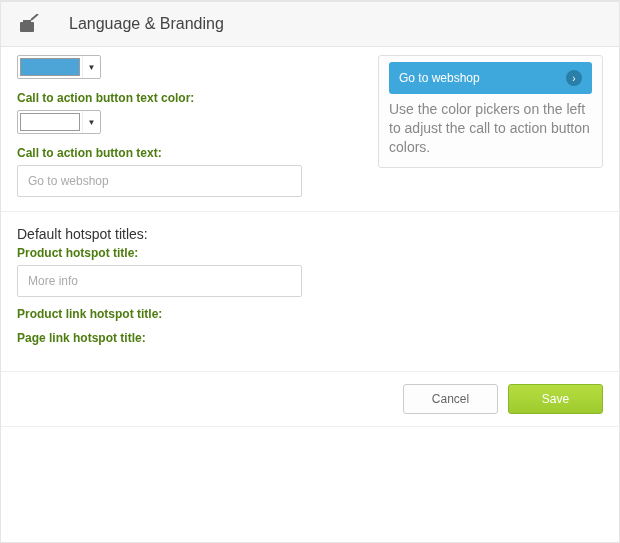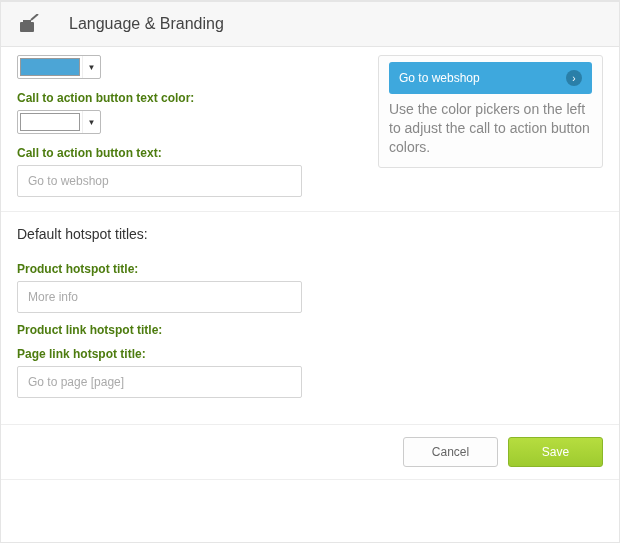--- a/index.html
+++ b/index.html
@@ -99,21 +99,21 @@
       justify-content: center;
       color: #fff;
       font-size: 10px;
     }
     .preview-help { font-size: 14px; color: #888; line-height: 1.35; }
 
     .section {
       padding: 14px 16px 16px 16px;
       border-bottom: 1px solid #eee;
     }
-    .section h2 { font-size: 14px; font-weight: normal; color: #333; margin-bottom: 20px; }
+    .section h2 { font-size: 14px; font-weight: normal; color: #333; margin-bottom: 4px; }
     .field-group { margin-bottom: 10px; }
 
     .footer {
       display: flex;
       justify-content: flex-end;
       gap: 10px;
       padding: 12px 16px;
       border-bottom: 1px solid #eee;
     }
     .btn {
@@ -182,21 +182,20 @@
       <div class="field-label">Product hotspot title:</div>
       <input type="text" class="text-input" placeholder="More info" style="">
     </div>
 
     <div class="field-group">
       <div class="field-label">Product link hotspot title:</div>
     </div>
 
     <div class="field-group">
       <div class="field-label">Page link hotspot title:</div>
-      <input type="text" class="text-input" placeholder="Go to page [page]" style="">
     </div>
 
   </div>
 
   <div class="footer">
     <button class="btn btn-cancel">Cancel</button>
     <button class="btn btn-save">Save</button>
   </div>
 </div>
 

